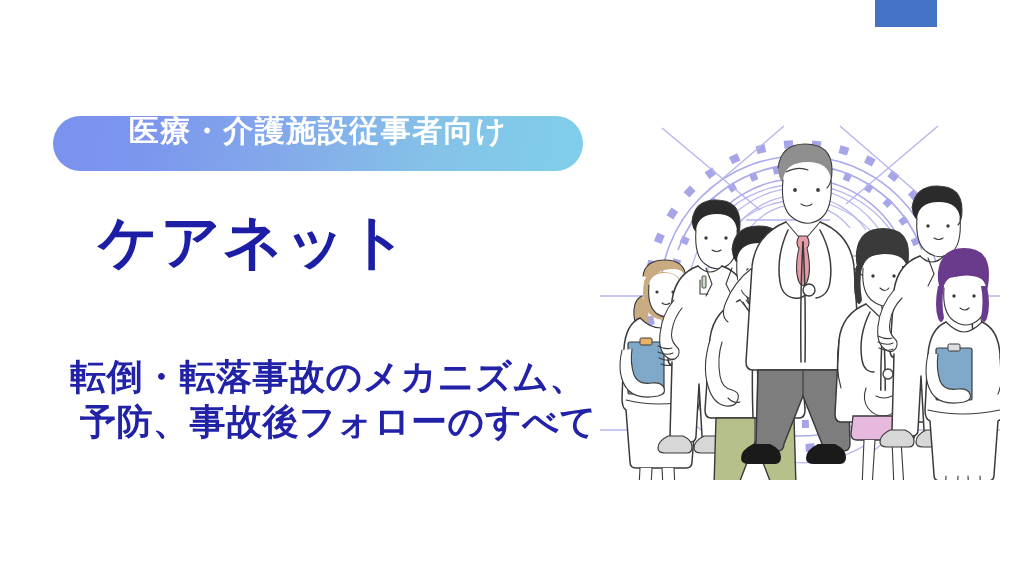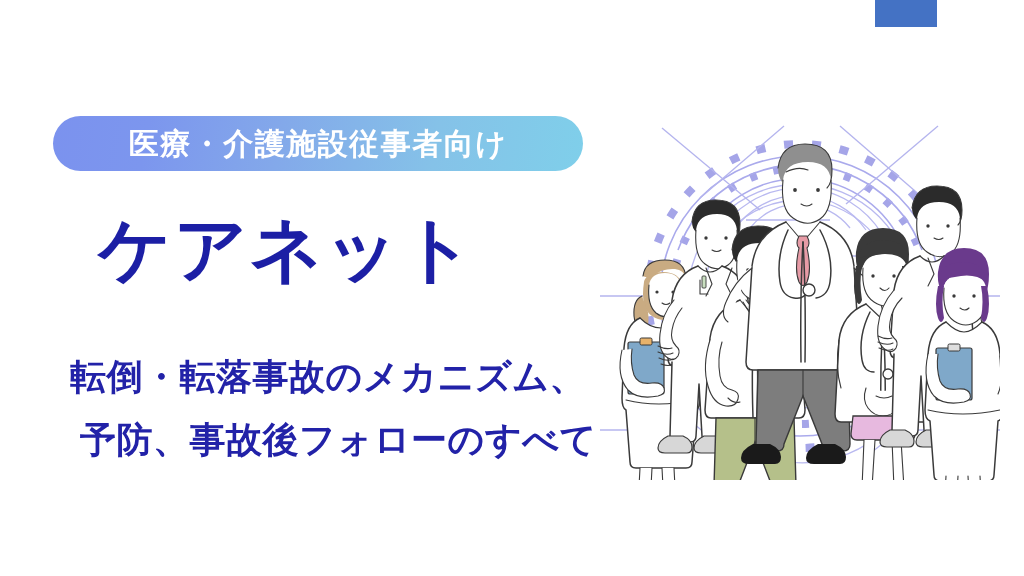--- a/index.html
+++ b/index.html
@@ -43,39 +43,38 @@
 
   #audience-badge {
     position: absolute;
     left: 53px;
     top: 116px;
     width: 530px;
     height: 55px;
     border-radius: 28px;
     background: linear-gradient(100deg, #7b92ee 0%, #7c96ee 18%, #83a8ea 42%, #85c2e8 72%, #7fcfea 100%);
     display: flex;
-    align-items: center;
     justify-content: center;
     box-sizing: border-box;
   }
   #audience-badge-label {
     color: #ffffff;
     font-size: 30px;
     font-weight: 700;
     letter-spacing: 1.5px;
     line-height: 1;
     white-space: nowrap;
   }
 
   #main-title {
     position: absolute;
     left: 98px;
     top: 212px;
     color: #1c1fa5;
-    font-size: 72px;
+    font-size: 59px;
     font-weight: 700;
     letter-spacing: 2px;
     line-height: 1.05;
     white-space: nowrap;
   }
 
   #subtitle {
     position: absolute;
     left: 70px;
     top: 354px;
@@ -85,21 +84,20 @@
     font-weight: 700;
     line-height: 1.26;
     letter-spacing: 0.5px;
   }
   .subtitle-line {
     display: block;
     white-space: nowrap;
   }
   .subtitle-line.indent {
     padding-left: 10px;
-    margin-top: 18px;
   }
 
   
   #illustration {
     position: absolute;
     left: 600px;
     top: 100px;
     width: 400px;
     height: 380px;
   }

